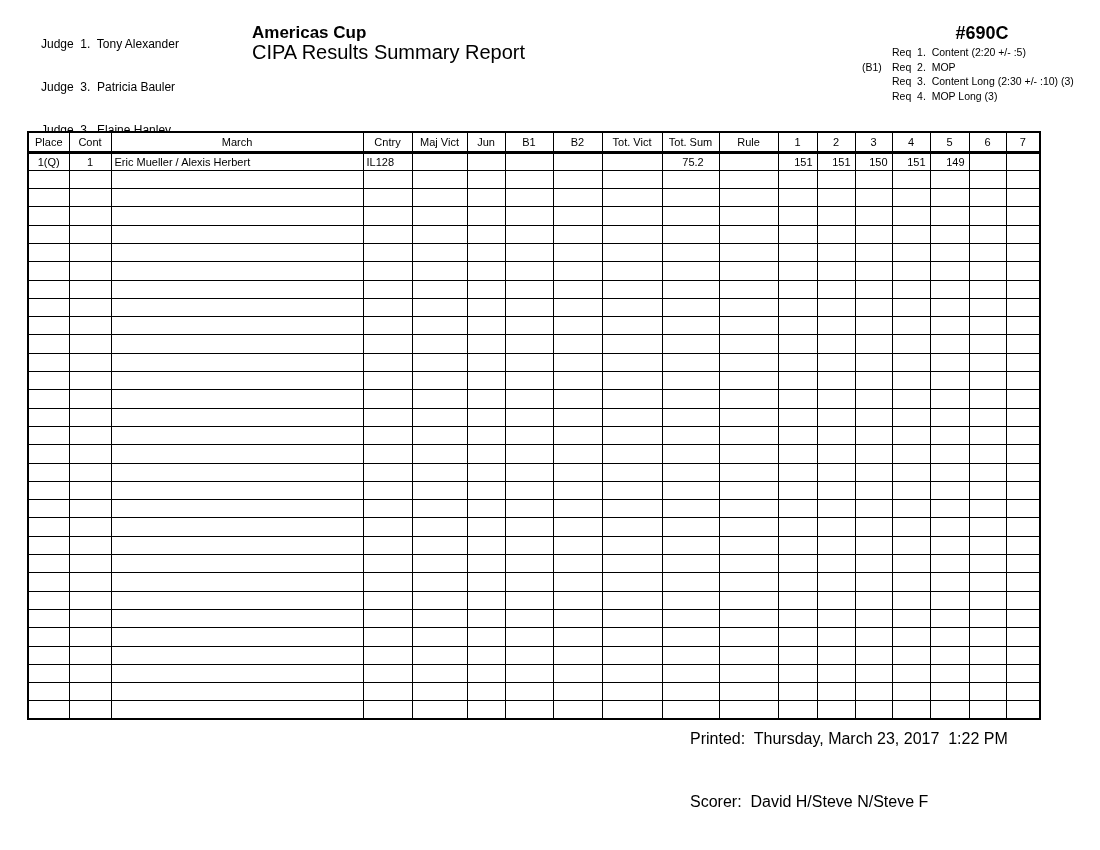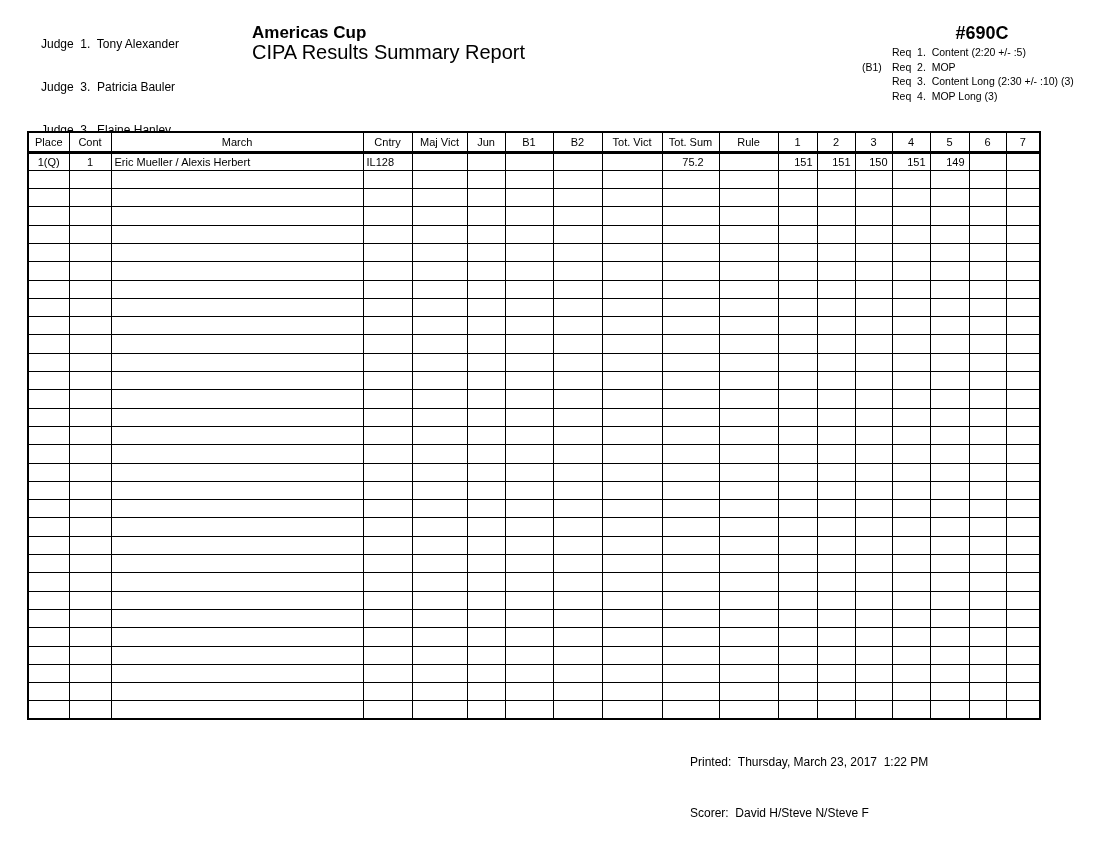--- a/index.html
+++ b/index.html
@@ -56,21 +56,21 @@
   table.results thead th { border-bottom: 3px solid #000; }
   table.results tbody tr { height: 18.3px; padding-left: 28px; }
   .h-left { text-align: center; }
   .h-center { text-align: center; }
   .c-left { text-align: left; }
   .c-center { text-align: center; }
   .c-right { text-align: right; padding-right: 4px !important; }
   .c-pad { text-align: center; padding-left: 8px !important; }
 
   
-  .footer { position: absolute; left: 690px; top: 727px; font-size: 12px; white-space: pre; }
+  .footer { position: absolute; left: 690px; top: 694px; font-size: 16px; white-space: pre; }
   .footer-line-printed { margin-bottom: 9px; }
 </style>
 </head>
 <body>
 
 <div class="page">
 
   <div class="judges">
     <div>Judge  1.  Tony Alexander</div>
     <div>Judge  3.  Patricia Bauler</div>

